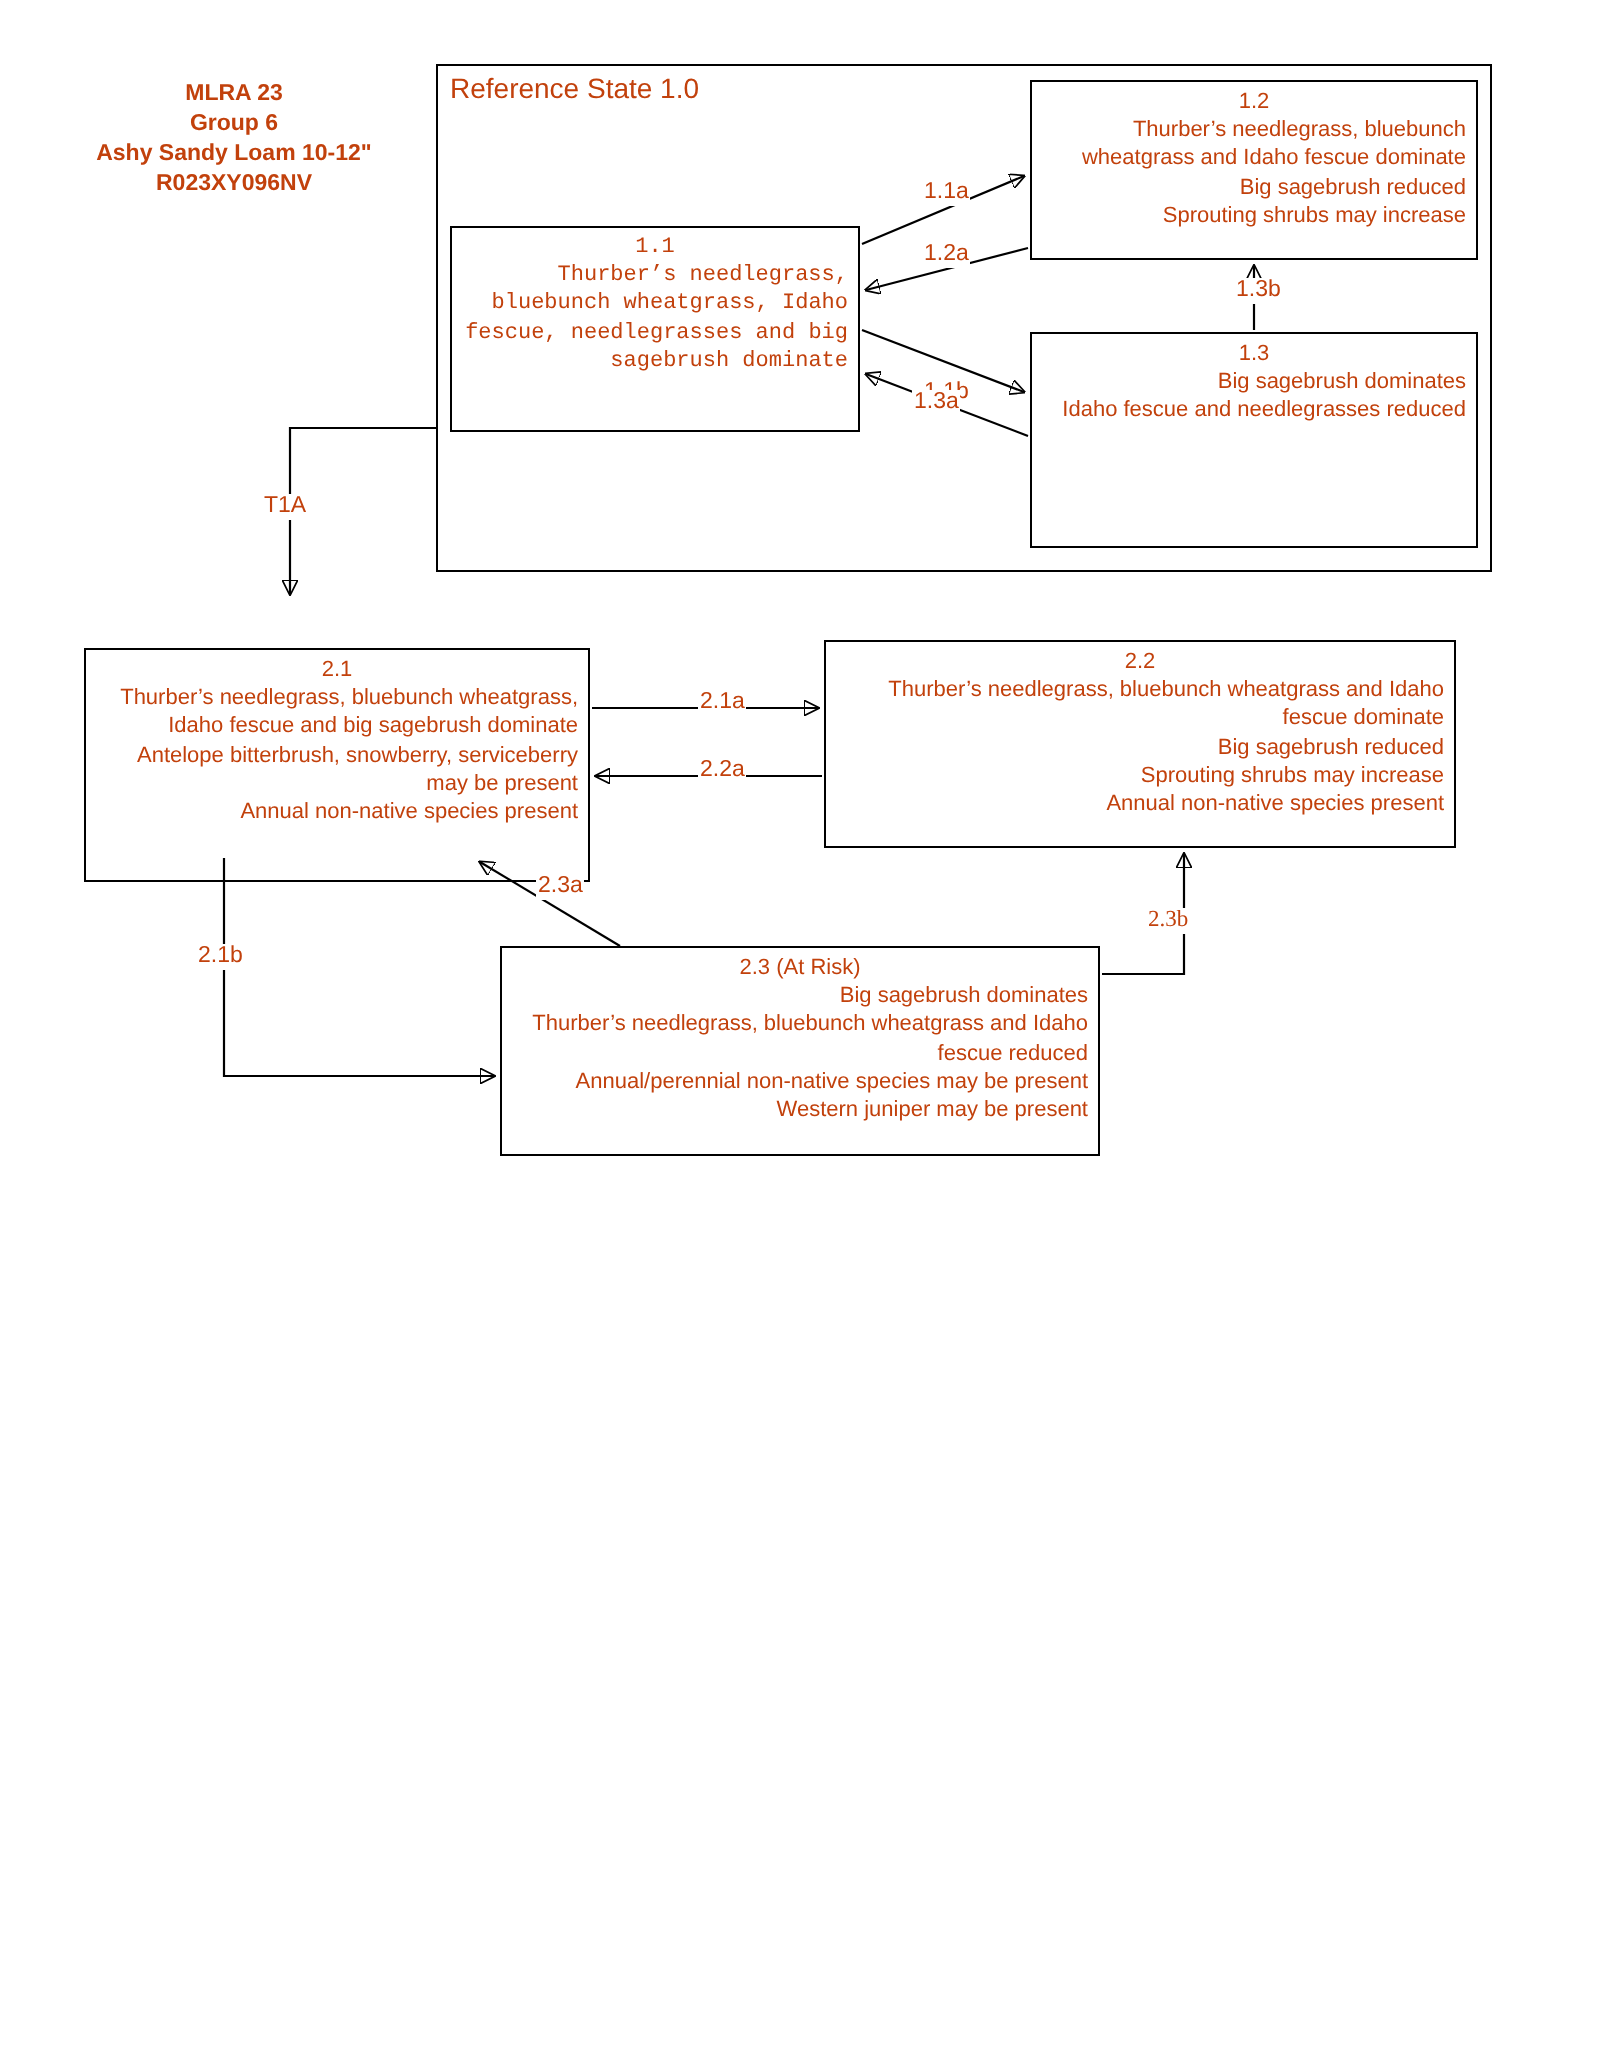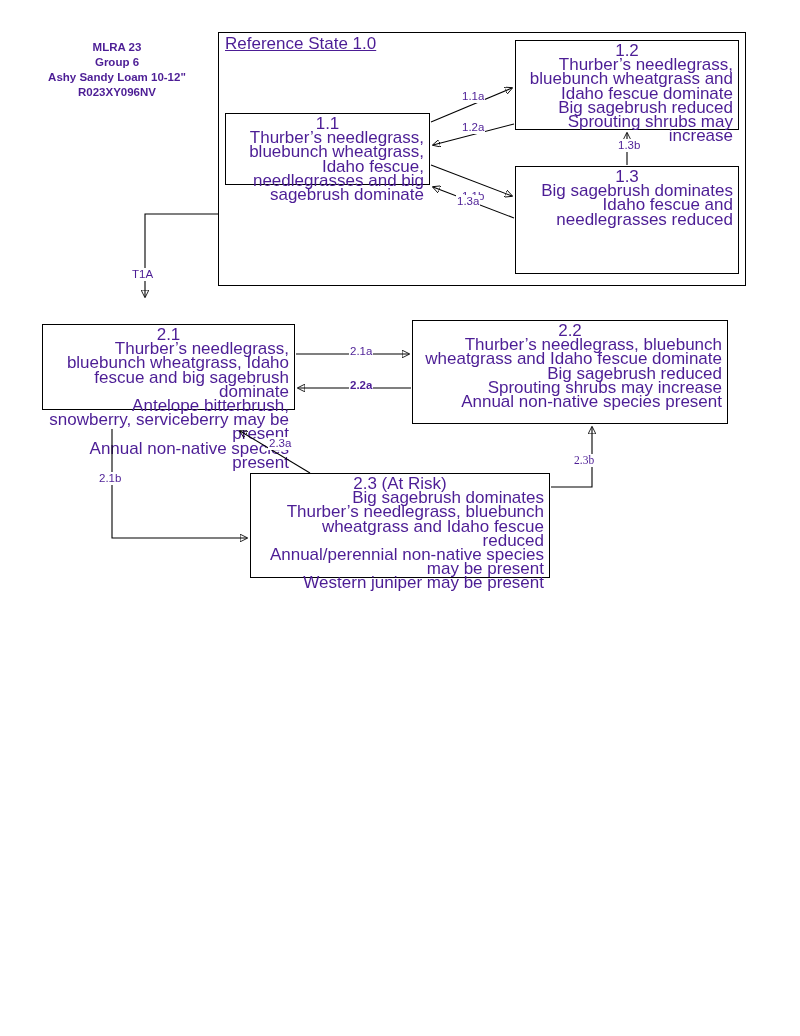--- a/index.html
+++ b/index.html
@@ -6,21 +6,21 @@
     margin: 0;
     padding: 0;
     background: #ffffff;
   }
   #canvas {
     position: relative;
     width: 800px;
     height: 1036px;
     background: #ffffff;
     font-family: "Liberation Sans", sans-serif;
-    color: #4c1d95;
+    color: #c2410c;
     overflow: hidden;
   }
 
   
   #title-block {
     position: absolute;
     left: 22px;
     top: 40px;
     width: 190px;
     text-align: center;
@@ -34,54 +34,53 @@
   .state-container {
     position: absolute;
     border: 1px solid #000000;
     background: transparent;
     box-sizing: border-box;
   }
   .state-container-label {
     position: absolute;
     left: 6px;
     top: 4px;
-    font-size: 17px;
+    font-size: 14px;
     line-height: 14px;
     white-space: nowrap;
-    text-decoration: underline;
   }
 
   #reference-state { left: 218px; top: 32px; width: 528px; height: 254px; }
   #current-potential-state { left: 22px; top: 300px; width: 756px; height: 289px; }
 
   
   .phase-box {
     position: absolute;
     border: 1px solid #000000;
     background: #ffffff;
     box-sizing: border-box;
     padding: 3px 5px 4px 5px;
-    font-size: 17px;
+    font-size: 11px;
     line-height: 14.2px;
   }
   .phase-id {
     text-align: center;
     display: block;
     margin-bottom: 0px;
   }
   .phase-desc {
     display: block;
     white-space: pre-line;
     text-align: right;
   }
 
-  #box-1-1 { left: 225px; top: 113px; width: 205px; height: 72px; }
+  #box-1-1 { left: 225px; top: 113px; width: 205px; height: 103px; font-family: Liberation Mono, monospace; }
   #box-1-2 { left: 515px; top: 40px; width: 224px; height: 90px; }
   #box-1-3 { left: 515px; top: 166px; width: 224px; height: 108px; }
-  #box-2-1 { left: 42px;  top: 324px; width: 253px; height: 86px; }
+  #box-2-1 { left: 42px;  top: 324px; width: 253px; height: 117px; }
   #box-2-2 { left: 412px; top: 320px; width: 316px; height: 104px; }
   #box-2-3 { left: 250px; top: 473px; width: 300px; height: 105px; }
 
   
   #connectors {
     position: absolute;
     left: 0;
     top: 0;
     width: 800px;
     height: 1036px;
@@ -100,23 +99,23 @@
     line-height: 13px;
     background: #ffffff;
     padding: 0 1px;
     white-space: nowrap;
   }
   #lbl-1-1a { left: 461px; top: 90px; }
   #lbl-1-2a { left: 461px; top: 121px; text-align: center; }
   #lbl-1-1b { left: 461px; top: 190px; }
   #lbl-1-3a { left: 456px; top: 195px; }
   #lbl-1-3b { left: 617px; top: 139px; }
-  #lbl-t1a  { left: 131px; top: 247px; margin-top: 21px; }
+  #lbl-t1a  { left: 131px; top: 247px; }
   #lbl-2-1a { left: 349px; top: 345px; }
-  #lbl-2-2a { left: 349px; top: 379px; font-weight: bold; }
+  #lbl-2-2a { left: 349px; top: 379px; }
   #lbl-2-1b { left: 98px;  top: 472px; }
   #lbl-2-3a { left: 268px; top: 437px; }
   #lbl-2-3b { left: 573px; top: 454px; font-family: Liberation Serif, serif; }
 </style>
 </head>
 <body>
 
 <div id="canvas">
 
   <div id="title-block">MLRA 23

